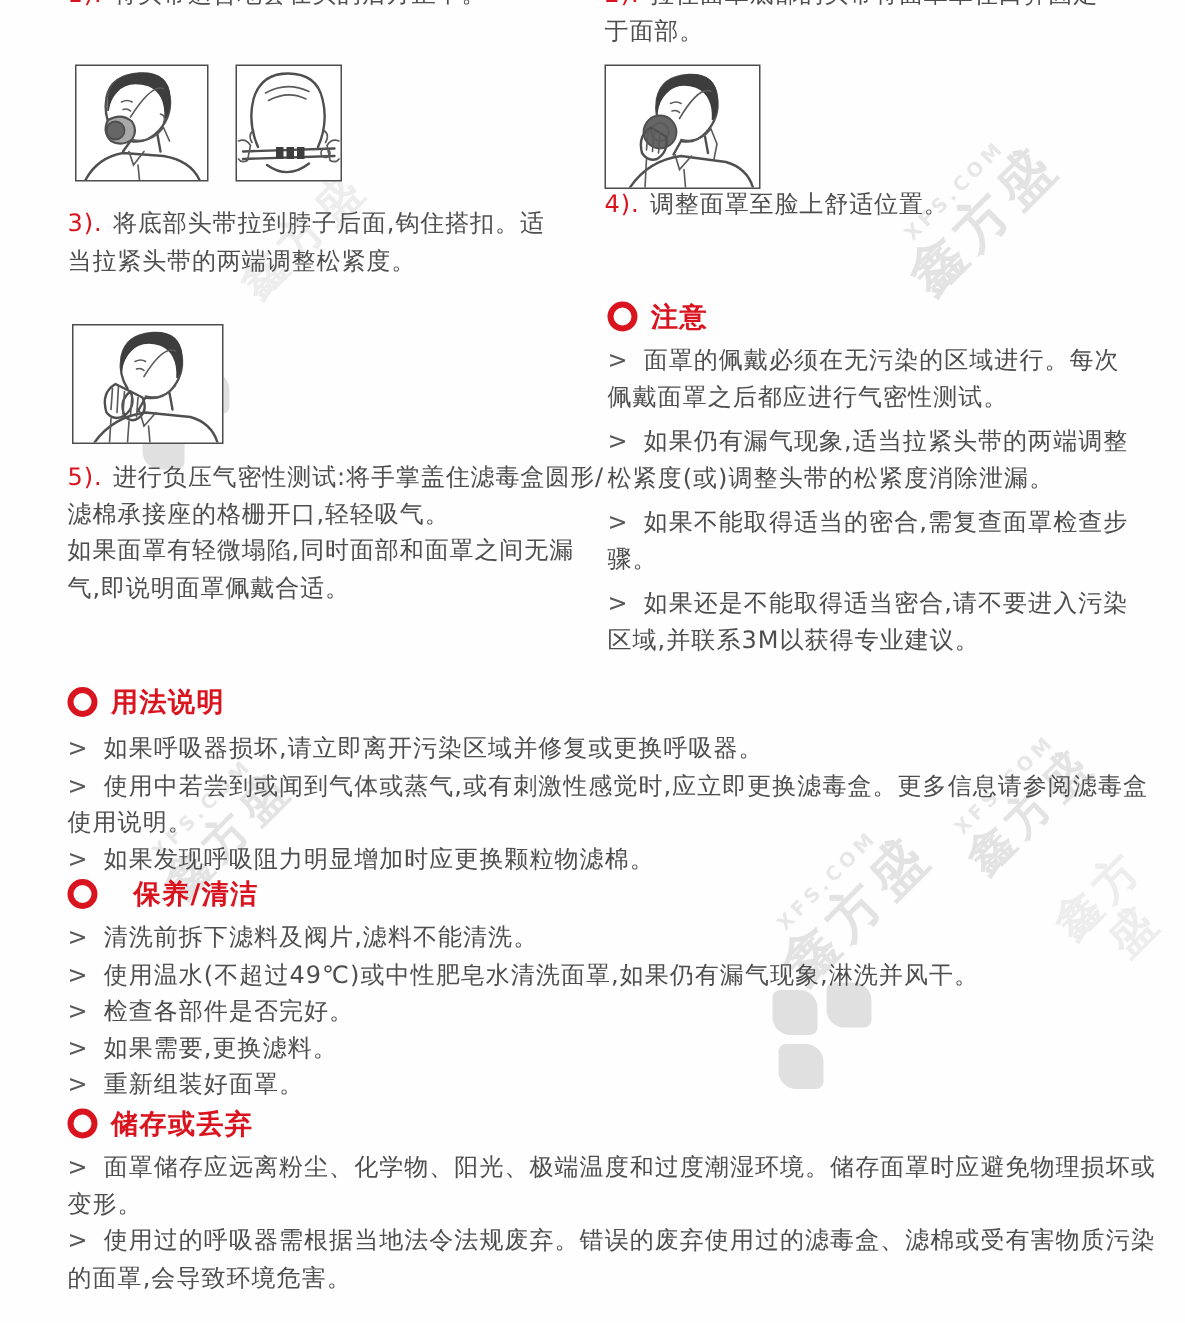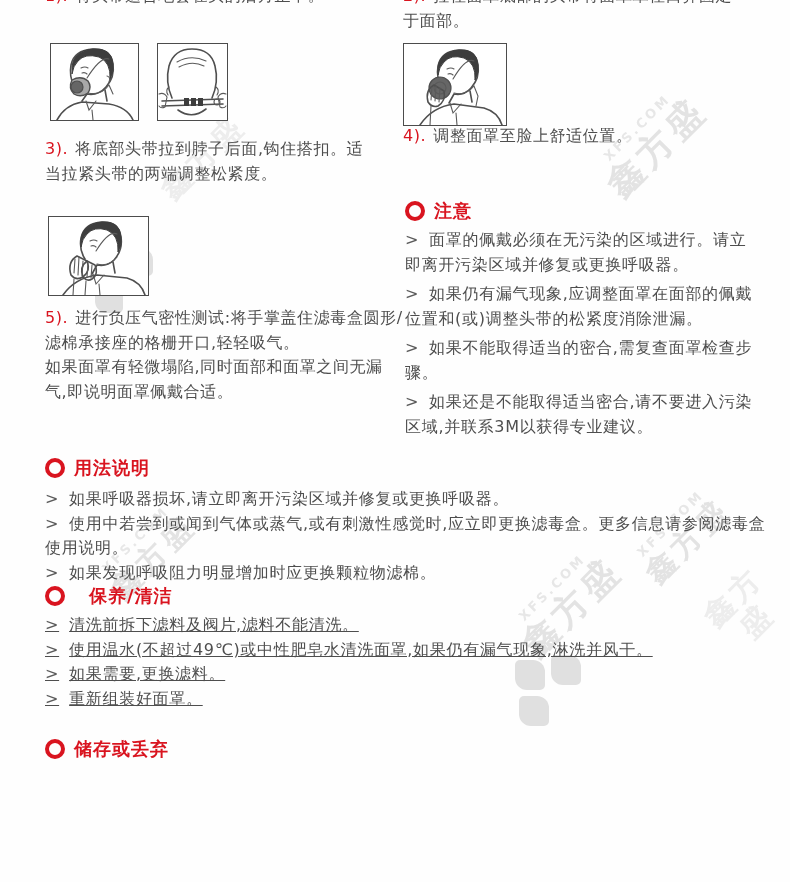--- a/index.html
+++ b/index.html
@@ -158,46 +158,51 @@
     <div class="step" style="left:45px;top:306px;width:358px;">
       <span class="blk"><span class="step-num">5).</span><span>进行负压气密性测试:将手掌盖住滤毒盒圆形/滤棉承接座的格栅开口,轻轻吸气。</span></span>
       <span class="blk">如果面罩有轻微塌陷,同时面部和面罩之间无漏气,即说明面罩佩戴合适。</span>
     </div>
 
     <div class="sec-header" style="left:405px;top:199px;">
       <span class="ring"></span>
       <span class="sec-title">注意</span>
     </div>
     <div class="bullets" style="left:405px;top:228px;width:354px;">
-      <p class="bullet sp"><span class="gt">&gt;</span><span>面罩的佩戴必须在无污染的区域进行。请立即离开污染区域并修复或更换呼吸器。</span></p>
-      <p class="bullet sp"><span class="gt">&gt;</span><span>如果仍有漏气现象,应调整面罩在面部的佩戴位置和(或)调整头带的松紧度消除泄漏。</span></p>
+      <p class="bullet sp"><span class="gt">&gt;</span><span>面罩的佩戴必须在无污染的区域进行。每次佩戴面罩之后都应进行气密性测试。</span></p>
+      <p class="bullet sp"><span class="gt">&gt;</span><span>如果仍有漏气现象,适当拉紧头带的两端调整松紧度(或)调整头带的松紧度消除泄漏。</span></p>
       <p class="bullet sp"><span class="gt">&gt;</span><span>如果不能取得适当的密合,需复查面罩检查步骤。</span></p>
       <p class="bullet sp"><span class="gt">&gt;</span><span>如果还是不能取得适当密合,请不要进入污染区域,并联系3M以获得专业建议。</span></p>
     </div>
 
     <div class="sec-header" style="left:45px;top:456px;font-family:Liberation Serif, serif;">
       <span class="ring"></span>
       <span class="sec-title">用法说明</span>
     </div>
     <div class="bullets" style="left:45px;top:487px;width:722px;">
       <p class="bullet"><span class="gt">&gt;</span><span>如果呼吸器损坏,请立即离开污染区域并修复或更换呼吸器。</span></p>
       <p class="bullet"><span class="gt">&gt;</span><span>使用中若尝到或闻到气体或蒸气,或有刺激性感觉时,应立即更换滤毒盒。更多信息请参阅滤毒盒使用说明。</span></p>
       <p class="bullet"><span class="gt">&gt;</span><span>如果发现呼吸阻力明显增加时应更换颗粒物滤棉。</span></p>
     </div>
 
     <div class="sec-header" style="left:45px;top:584px;gap:24px;">
       <span class="ring"></span>
       <span class="sec-title">保养/清洁</span>
     </div>
-    <div class="bullets" style="left:45px;top:613px;width:722px;text-decoration:underline;">
+    <div class="bullets" style="left:45px;top:613px;width:722px;">
       <p class="bullet"><span class="gt">&gt;</span><span>清洗前拆下滤料及阀片,滤料不能清洗。</span></p>
       <p class="bullet"><span class="gt">&gt;</span><span>使用温水(不超过49℃)或中性肥皂水清洗面罩,如果仍有漏气现象,淋洗并风干。</span></p>
+      <p class="bullet"><span class="gt">&gt;</span><span>检查各部件是否完好。</span></p>
       <p class="bullet"><span class="gt">&gt;</span><span>如果需要,更换滤料。</span></p>
       <p class="bullet"><span class="gt">&gt;</span><span>重新组装好面罩。</span></p>
     </div>
 
     <div class="sec-header" style="left:45px;top:737px;">
       <span class="ring"></span>
       <span class="sec-title">储存或丢弃</span>
     </div>
+    <div class="bullets" style="left:45px;top:766px;width:728px;">
+      <p class="bullet"><span class="gt">&gt;</span><span>面罩储存应远离粉尘、化学物、阳光、极端温度和过度潮湿环境。储存面罩时应避免物理损坏或变形。</span></p>
+      <p class="bullet"><span class="gt">&gt;</span><span>使用过的呼吸器需根据当地法令法规废弃。错误的废弃使用过的滤毒盒、滤棉或受有害物质污染的面罩,会导致环境危害。</span></p>
+    </div>
 
   </div>
 </div>
 
 </body></html>

